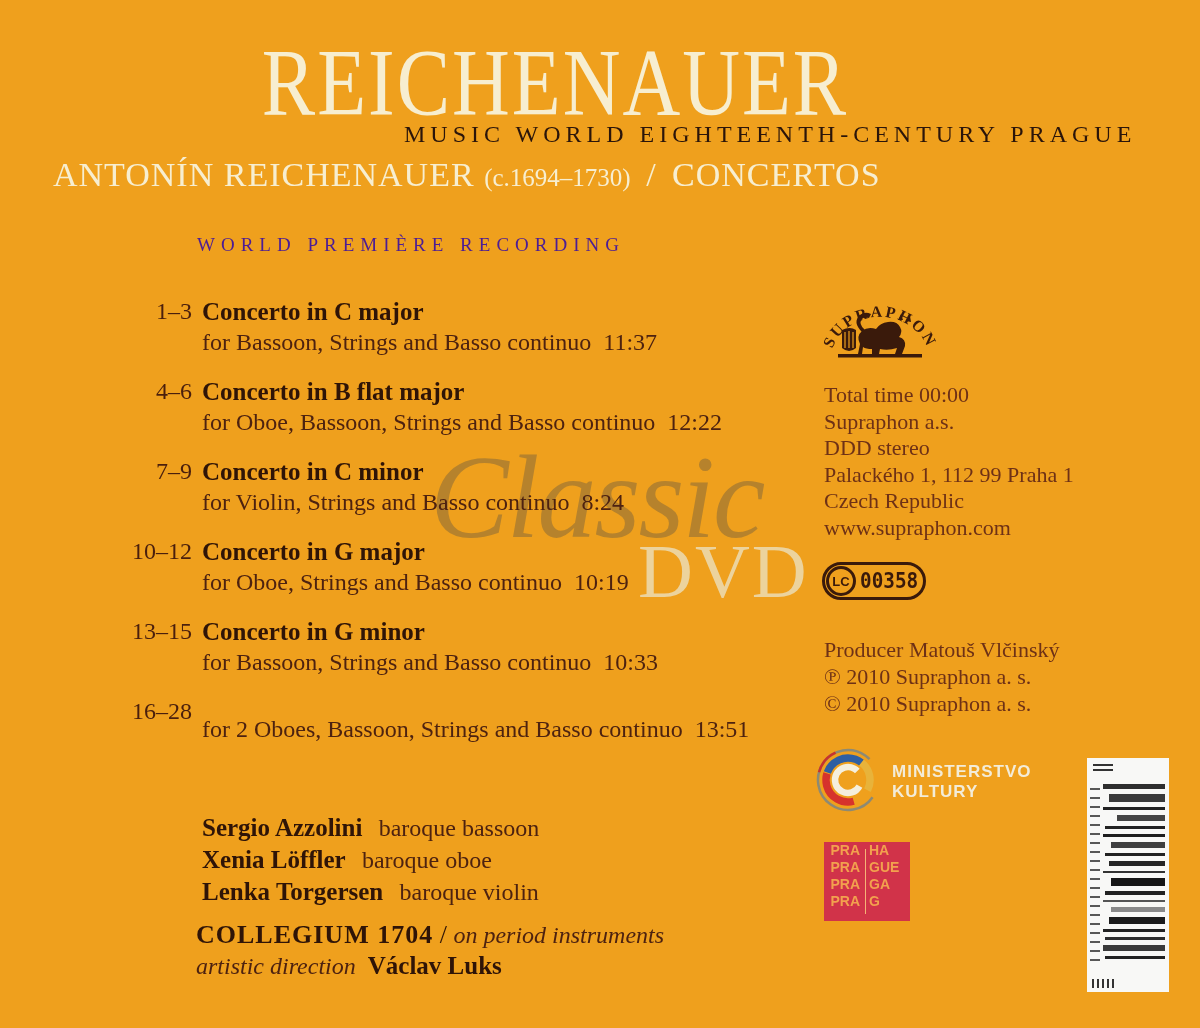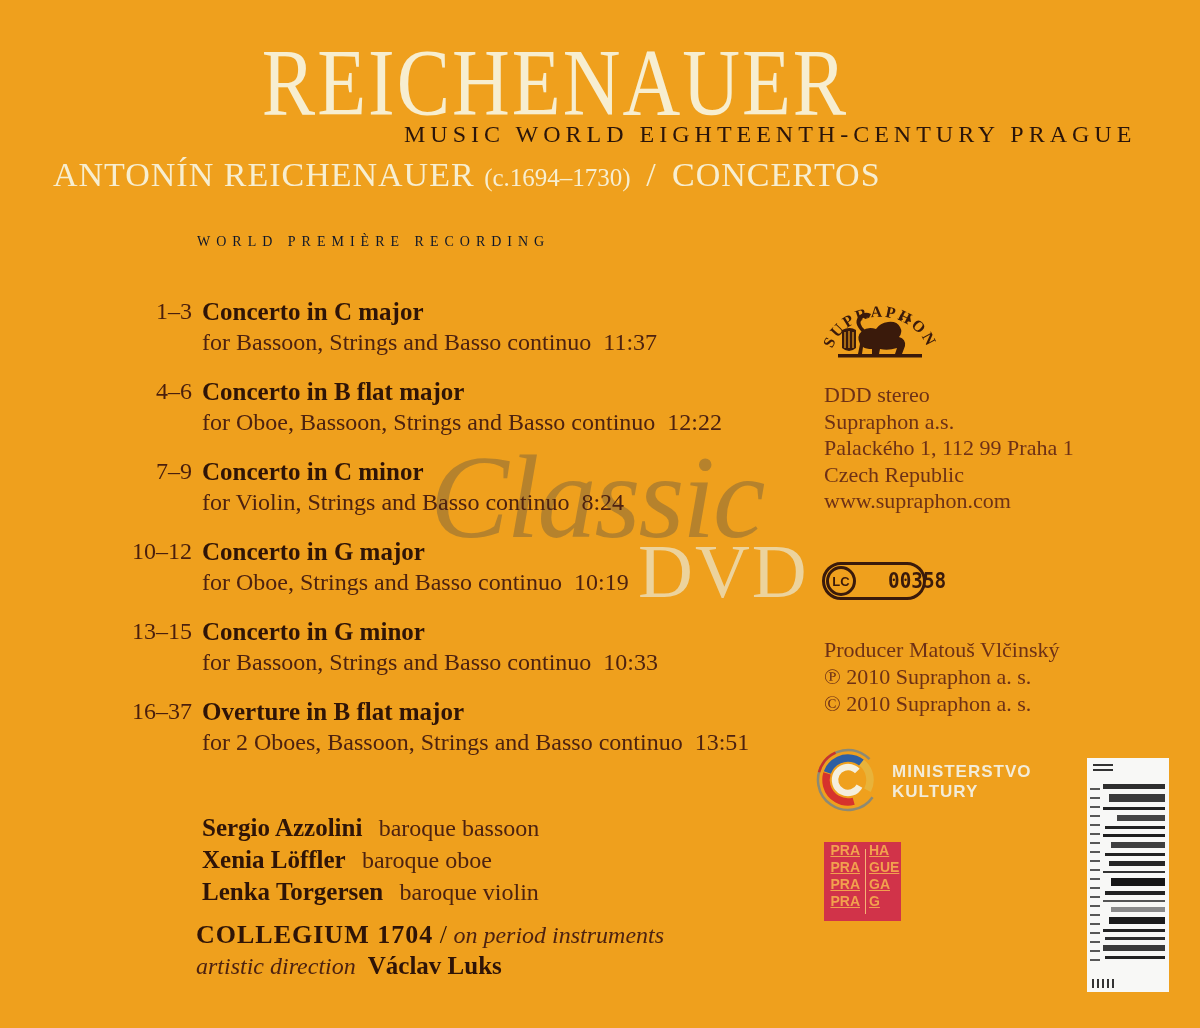--- a/index.html
+++ b/index.html
@@ -18,21 +18,21 @@
   .subtitle{
     left:404px;top:121px;font-size:24px;letter-spacing:5px;
     color:#2b150a;white-space:nowrap;
   }
   .composer-line{
     left:53px;top:156px;font-size:34px;color:#f7eed0;white-space:nowrap;letter-spacing:1px;
   }
   .composer-line .dates{font-size:25px;letter-spacing:0;}
   .composer-line .sep{padding:0 6px;}
   .premiere{
-    left:197px;top:234px;font-size:14px;letter-spacing:6px;color:#0f172a;white-space:nowrap;
+    left:197px;top:234px;font-size:19px;letter-spacing:6px;color:#4c1d95;white-space:nowrap;
   }
   
   .tracklist{left:60px;top:296px;width:720px;z-index:2;}
   .track{display:flex;margin-bottom:18px;}
   .track .nums{
     width:132px;padding-right:10px;text-align:right;flex:none;
     font-size:24px;color:#4a1f0d;line-height:31px;
   }
   .track .tt{font-size:25px;font-weight:bold;color:#2f1407;line-height:31px;}
   .track .dt{font-size:24px;color:#4d2210;line-height:31px;}
@@ -47,42 +47,41 @@
   .ensemble .note{font-style:italic;font-size:24px;color:#4d2210;}
   .direction{left:196px;top:952px;font-size:24px;color:#2f1407;z-index:2;}
   .direction .lbl{font-style:italic;color:#4d2210;}
   .direction .nm{font-weight:bold;font-size:25px;margin-left:6px;}
   
   .supra-logo{left:818px;top:290px;}
   .info-block{left:824px;top:382px;font-size:22px;line-height:26.5px;color:#6e3116;}
   .lc-badge{
     left:822px;top:562px;width:98px;height:32px;
     border:3.5px solid #3a1a0b;border-radius:19px;
-    display:flex;align-items:center;color:#3a1a0b;background:transparent;gap:28px;
+    display:flex;align-items:center;color:#3a1a0b;background:transparent;
   }
   .lc-circle{
     width:24px;height:24px;border:3.5px solid #3a1a0b;border-radius:50%;
     margin-left:1px;display:flex;align-items:center;justify-content:center;
     font-size:13px;font-weight:bold;font-family:"Liberation Sans",sans-serif;flex:none;
   }
   .lc-code{
     font-family:"DejaVu Sans Mono",monospace;font-weight:bold;
     font-size:21px;letter-spacing:0;margin-left:4px;transform:scaleX(.92);transform-origin:left;
   }
   .credits{left:824px;top:636px;font-size:22px;line-height:27px;color:#6e3116;}
   .ministry{left:814px;top:746px;}
   .ministry-text{
     left:892px;top:762px;font-family:"Liberation Sans",sans-serif;
     font-weight:bold;font-size:17px;line-height:20px;letter-spacing:1px;color:#f3ecd8;
   }
   .prague{
-    left:824px;top:842px;width:77px;height:79px;background:#d13349;
+    left:824px;top:842px;width:86px;height:79px;background:#d13349;
     font-family:"Liberation Sans",sans-serif;font-weight:bold;font-size:14px;
     color:#f2a14e;
-    text-decoration:underline;
   }
   .prague .row{display:flex;line-height:17px;}
   .prague .row:first-child{margin-top:7px;}
   .prague .l{width:36px;text-align:right;padding-right:4px;flex:none;}
   .prague .r{padding-left:5px;}
   .prague .vline{position:absolute;left:41px;top:7px;bottom:7px;width:1px;background:rgba(247,186,120,.95);}
   
   .barcode{left:1087px;top:758px;width:82px;height:234px;background:#f8f8f6;}
   .barcode .bar{margin-left:16px;}
   .barcode .noise{
@@ -143,22 +142,22 @@
       <span class="nums">10–12</span>
       <span><span class="tt">Concerto in G major</span><br>
       <span class="dt">for Oboe, Strings and Basso continuo</span><span class="dt dur">10:19</span></span>
     </div>
     <div class="track">
       <span class="nums">13–15</span>
       <span><span class="tt">Concerto in G minor</span><br>
       <span class="dt">for Bassoon, Strings and Basso continuo</span><span class="dt dur">10:33</span></span>
     </div>
     <div class="track">
-      <span class="nums">16–37</span>
-      <span><span class="tt">Overture in B flat major</span><br>
+      <span class="nums">16–28</span>
+      <span><br>
       <span class="dt">for 2 Oboes, Bassoon, Strings and Basso continuo</span><span class="dt dur">13:51</span></span>
     </div>
   </div>
 
   <div class="abs soloists">
     <div class="soloist">
       <span class="nm">Sergio Azzolini</span>
       <span class="inst">baroque bassoon</span>
     </div>
     <div class="soloist">
@@ -191,22 +190,23 @@
       <rect x="20" y="64" width="84" height="3.5"></rect>
       <path d="M24,40 q8,-4 14,0 l0,18 q-7,6 -14,0 z"></path>
       <path d="M27,42 v16 M31,41 v17 M35,42 v16" stroke="#efa01d" stroke-width="1.2"></path>
       <path d="M40,64 l2,-10 q-4,-8 2,-13 q6,-5 14,-2 q4,-6 12,-7 q9,-1 12,5 q3,5 -1,10 q7,2 6,9 l-3,8 h-7 l2,-6 q-9,3 -17,1 l-1,5 h-7 l0,-5 q-6,0 -9,-2 l-1,7 z"></path>
       <path d="M44,42 q-10,-10 -2,-17 q5,-4 11,-1 l-2,4 q-5,-2 -7,1 q-4,5 3,11 z"></path>
       <path d="M80,30 l3,-6 2,6 z M88,31 l4,-5 1,6 z"></path>
     </g>
   </svg>
 
   <div class="abs info-block">
+    <div>Total time 00:00</div>
+    <div>Supraphon a.s.</div>
     <div>DDD stereo</div>
-    <div>Supraphon a.s.</div>
     <div>Palackého 1, 112 99 Praha 1</div>
     <div>Czech Republic</div>
     <div>www.supraphon.com</div>
   </div>
 
   <div class="abs lc-badge">
     <div class="lc-circle">LC</div>
     <div class="lc-code">00358</div>
   </div>
 

